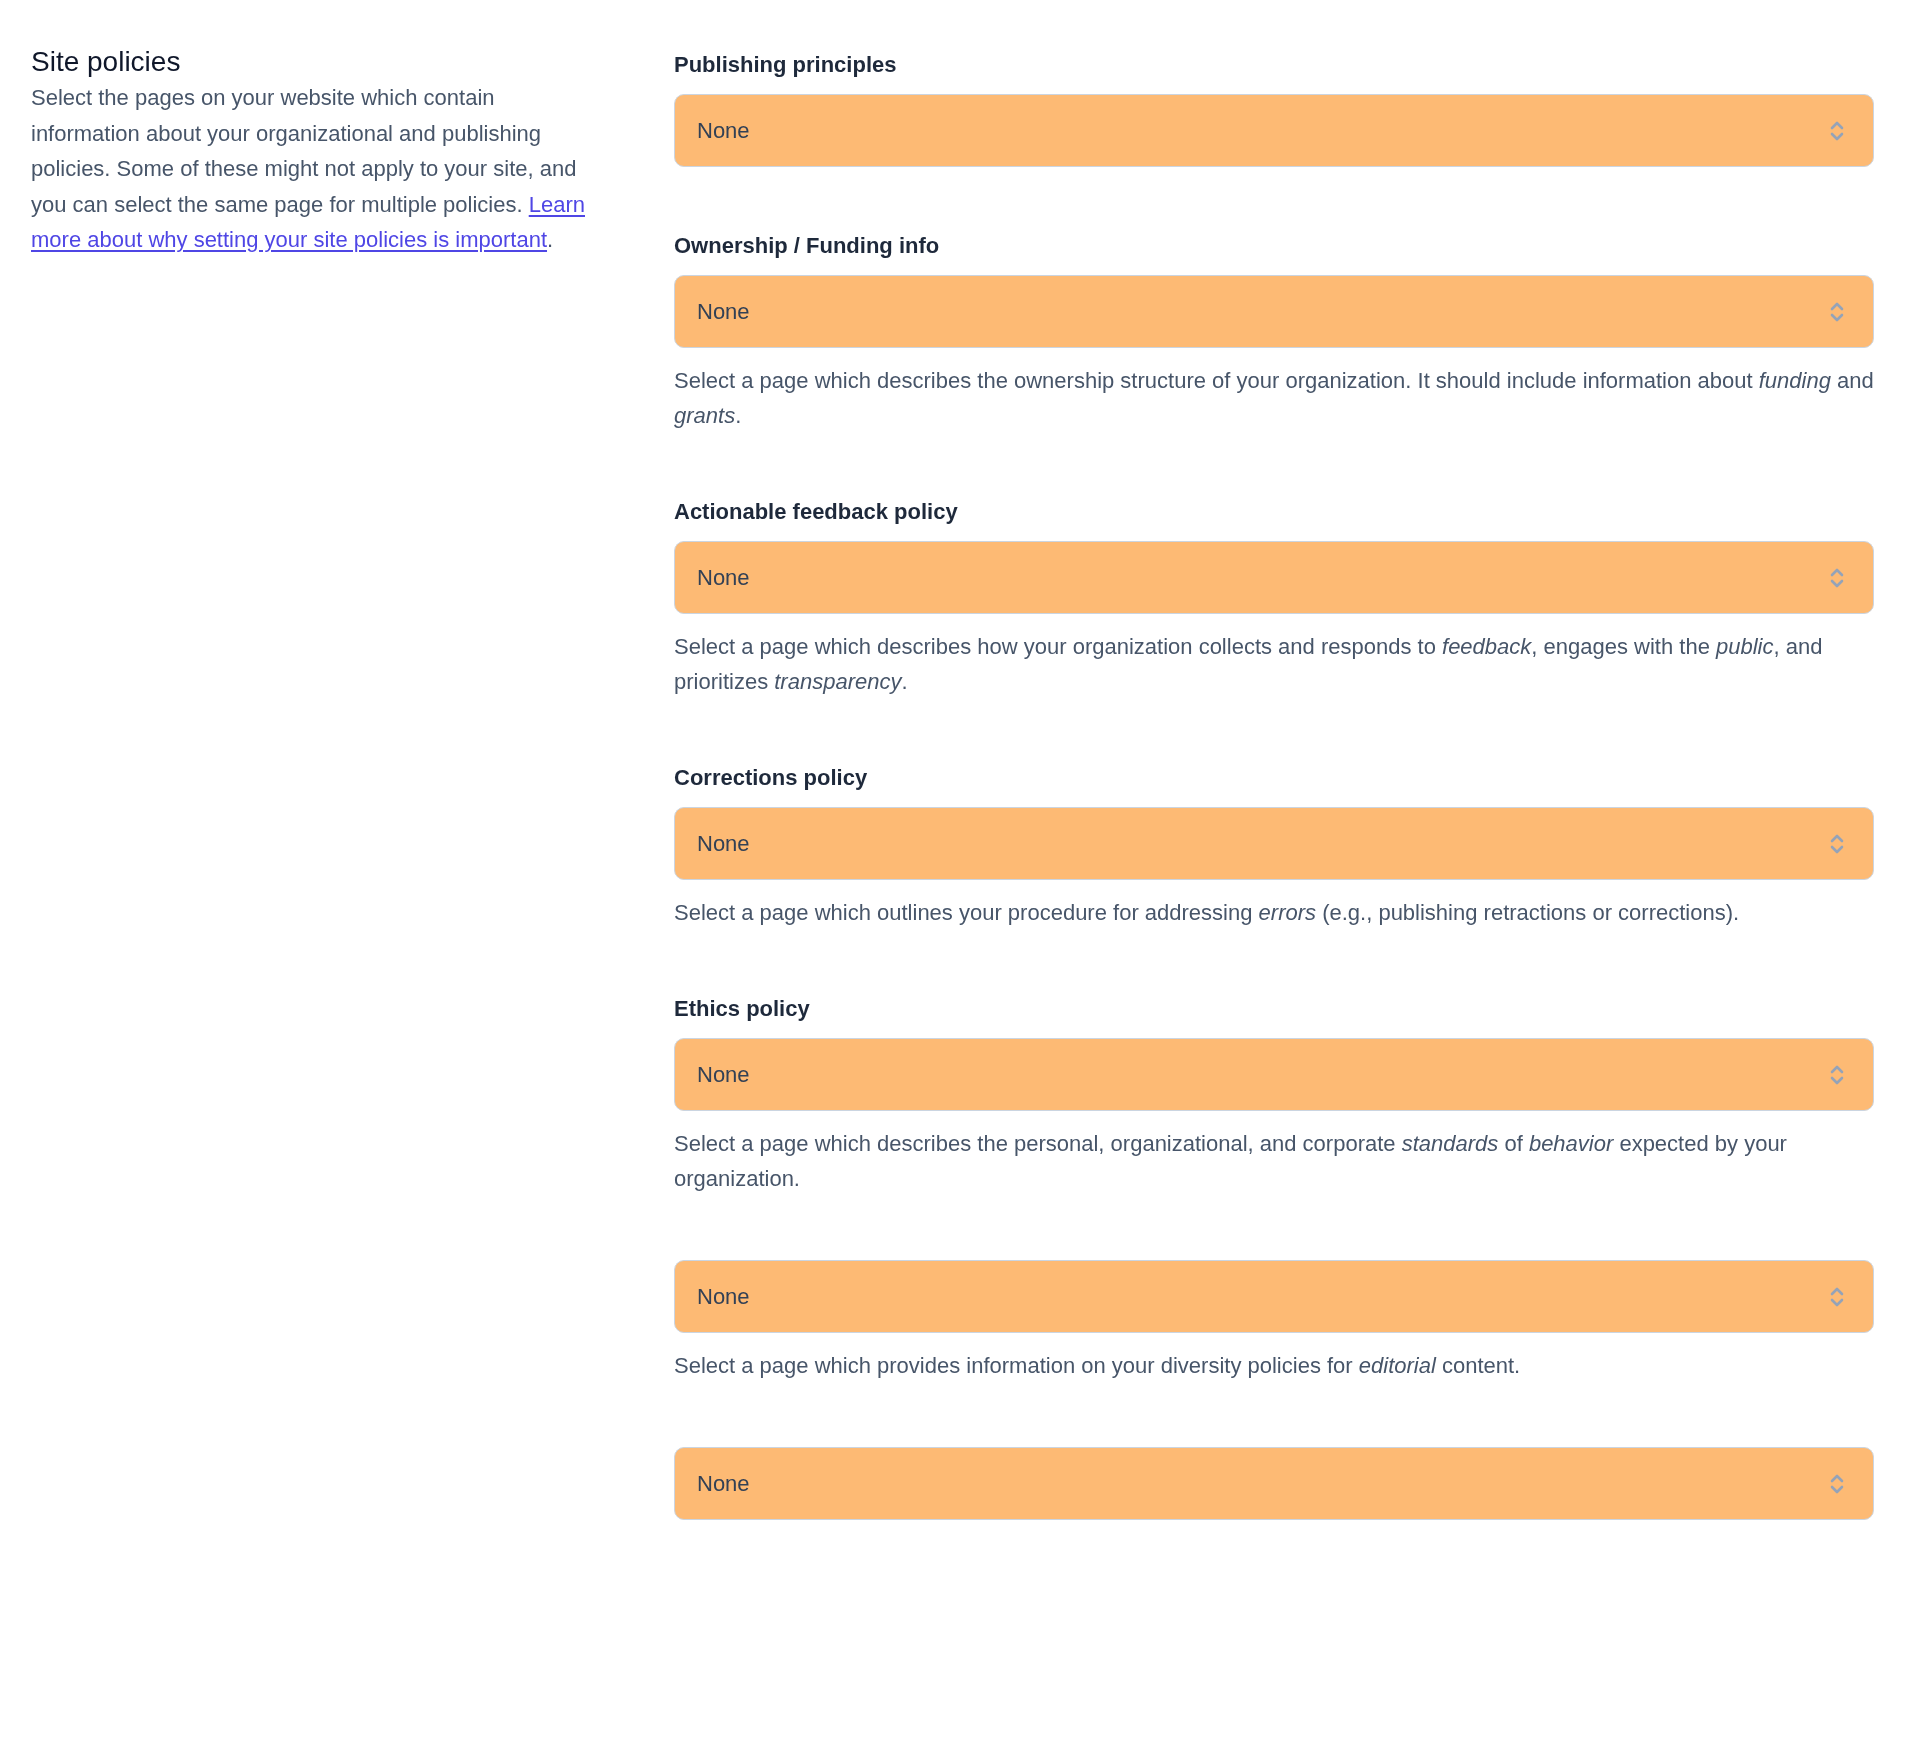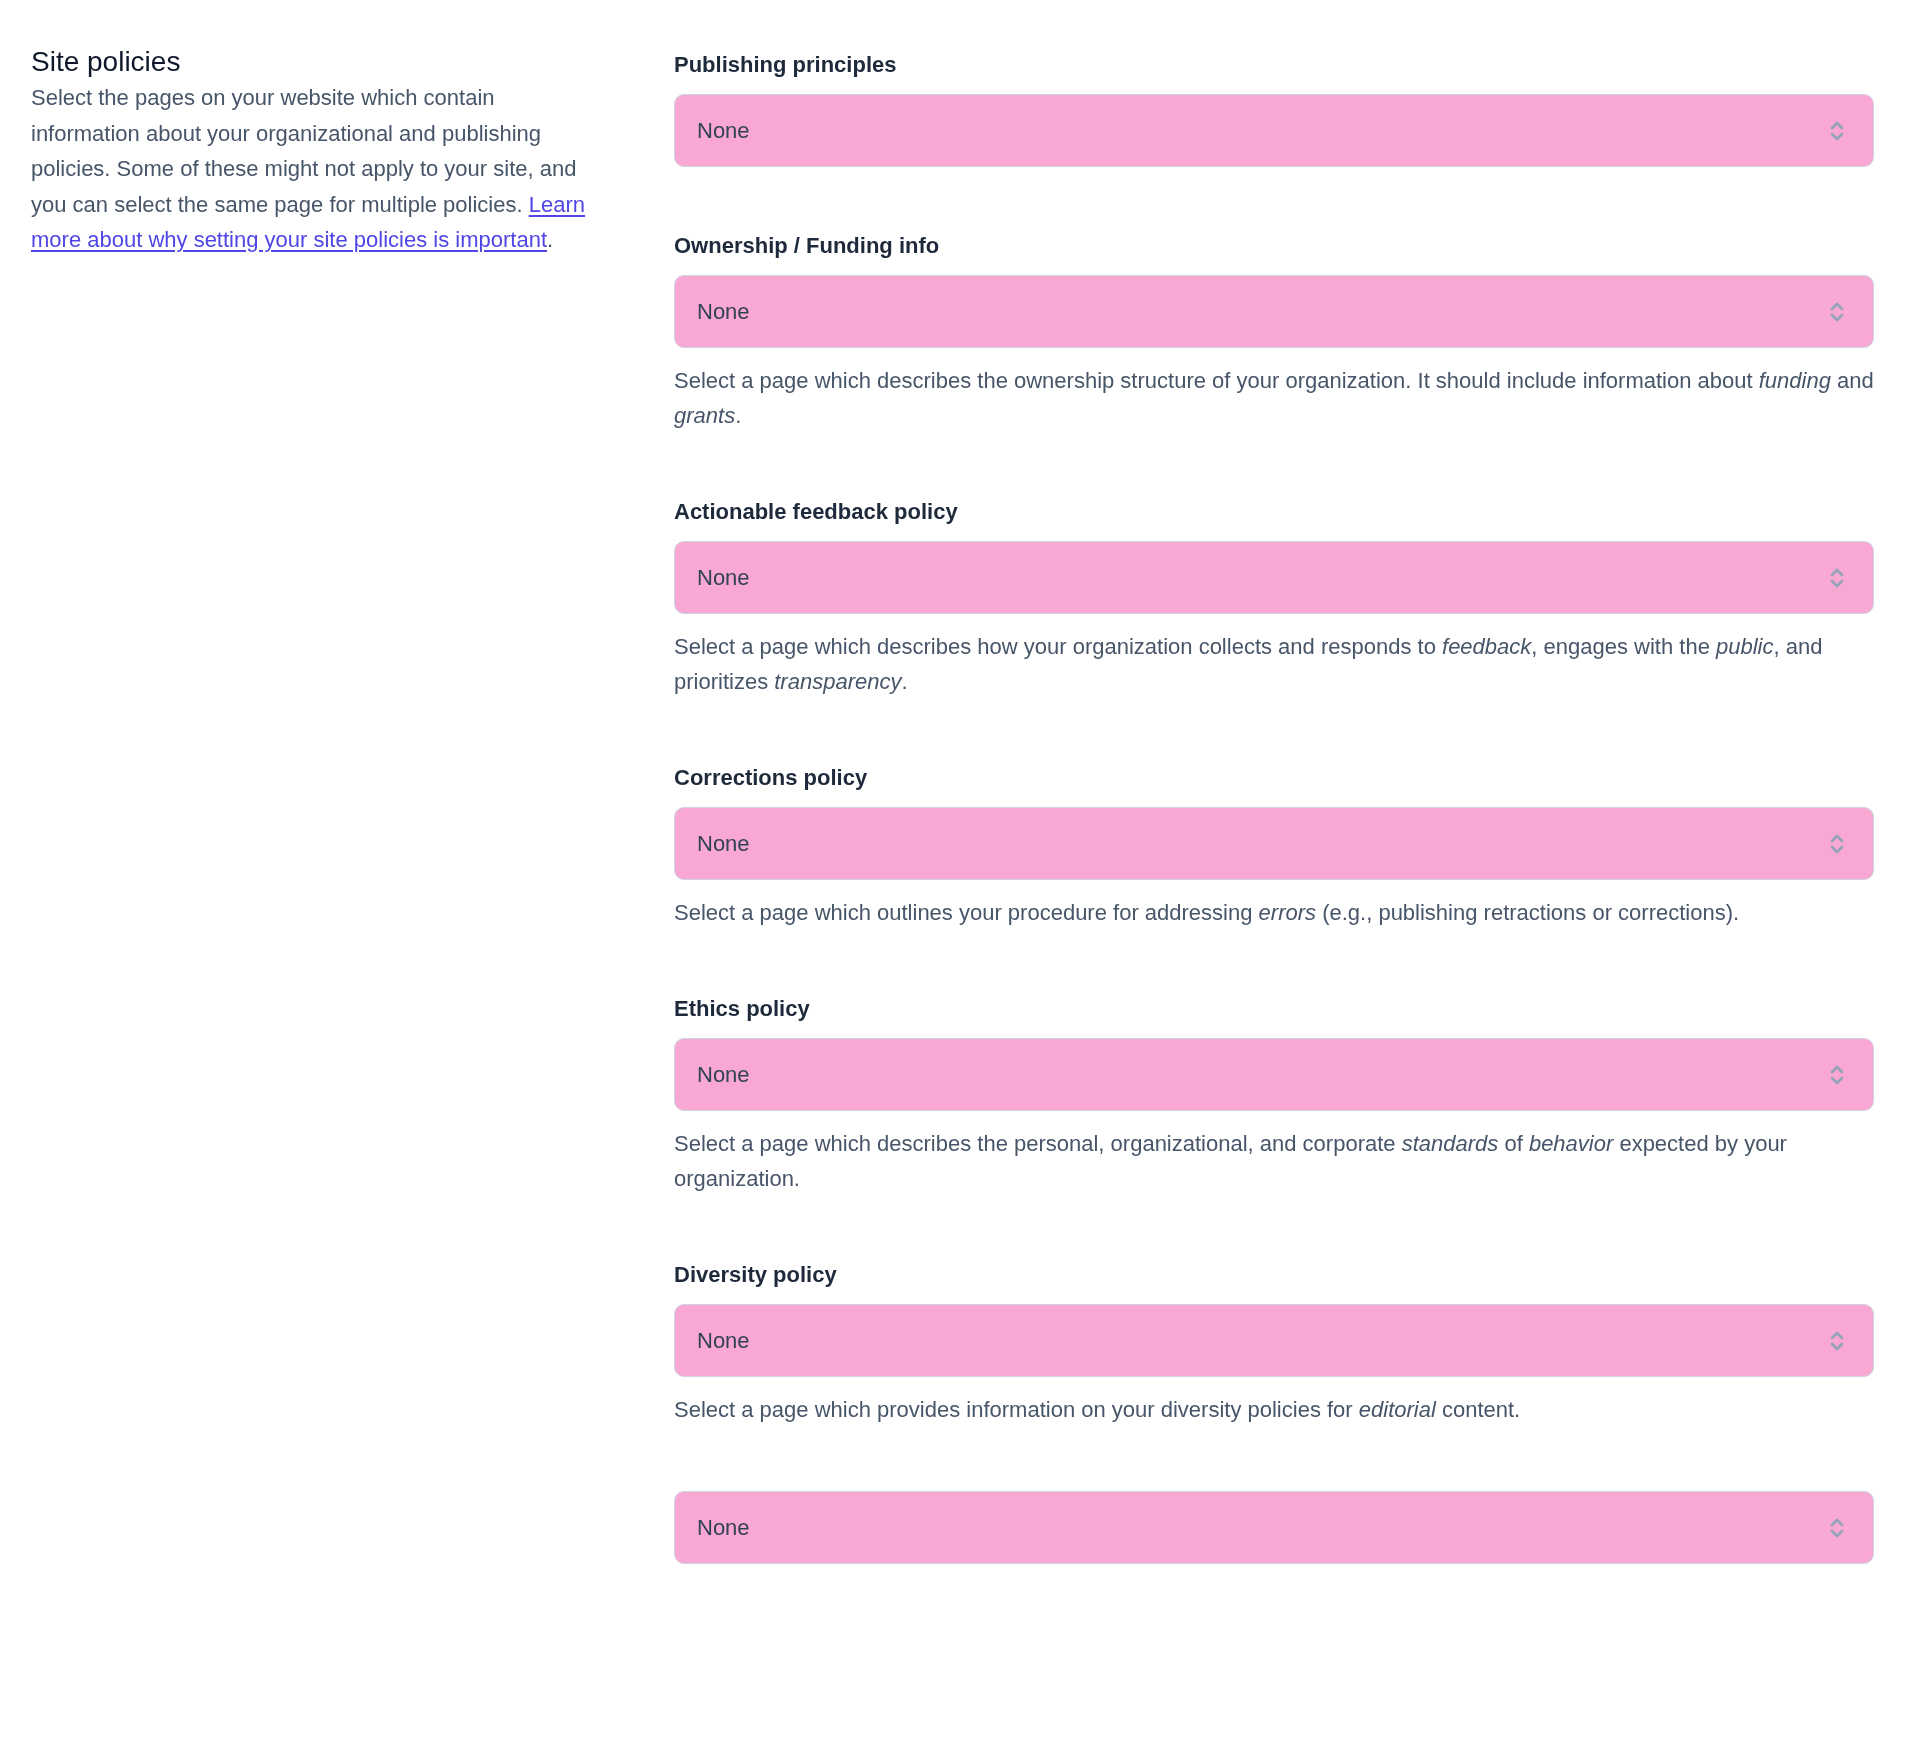--- a/index.html
+++ b/index.html
@@ -57,21 +57,21 @@
       font-weight: 600;
       color: #1e293b;
       margin-bottom: 14px;
     }
     .select {
       position: relative;
       width: 1200px;
       height: 73px;
       border: 1.5px solid #cbd5e1;
       border-radius: 10px;
-      background: #f9a8d4;
+      background: #fdba74;
       display: flex;
       align-items: center;
       padding: 0 22px;
       cursor: pointer;
     }
     .select-value {
       font-size: 22px;
       color: #334155;
     }
     .chevrons {
@@ -155,21 +155,20 @@
         <span class="select-value">None</span>
         <svg class="chevrons" viewBox="0 0 16 22">
             <path d="M3 8 L8 3 L13 8" fill="none" stroke="#94a3b8" stroke-width="2.6" stroke-linecap="round" stroke-linejoin="round"></path>
             <path d="M3 14 L8 19 L13 14" fill="none" stroke="#94a3b8" stroke-width="2.6" stroke-linecap="round" stroke-linejoin="round"></path>
           </svg>
       </div>
       <p class="field-desc"><span>Select a page which describes the personal, organizational, and corporate </span><em>standards</em><span> of </span><em>behavior</em><span> expected by your organization.</span></p>
     </div>
 
     <div class="field">
-      <label class="field-label">Diversity policy</label>
       <div class="select">
         <span class="select-value">None</span>
         <svg class="chevrons" viewBox="0 0 16 22">
             <path d="M3 8 L8 3 L13 8" fill="none" stroke="#94a3b8" stroke-width="2.6" stroke-linecap="round" stroke-linejoin="round"></path>
             <path d="M3 14 L8 19 L13 14" fill="none" stroke="#94a3b8" stroke-width="2.6" stroke-linecap="round" stroke-linejoin="round"></path>
           </svg>
       </div>
       <p class="field-desc"><span>Select a page which provides information on your diversity policies for </span><em>editorial</em><span> content.</span></p>
     </div>
 

